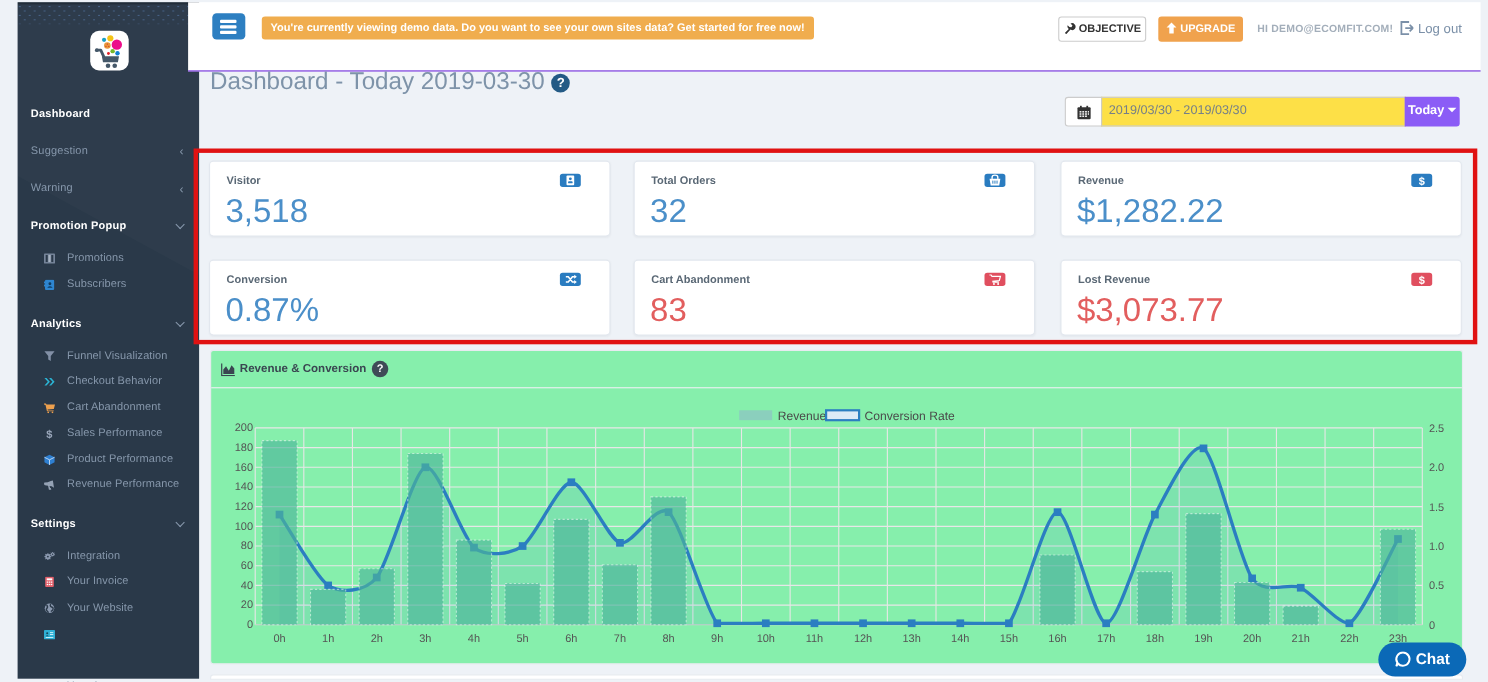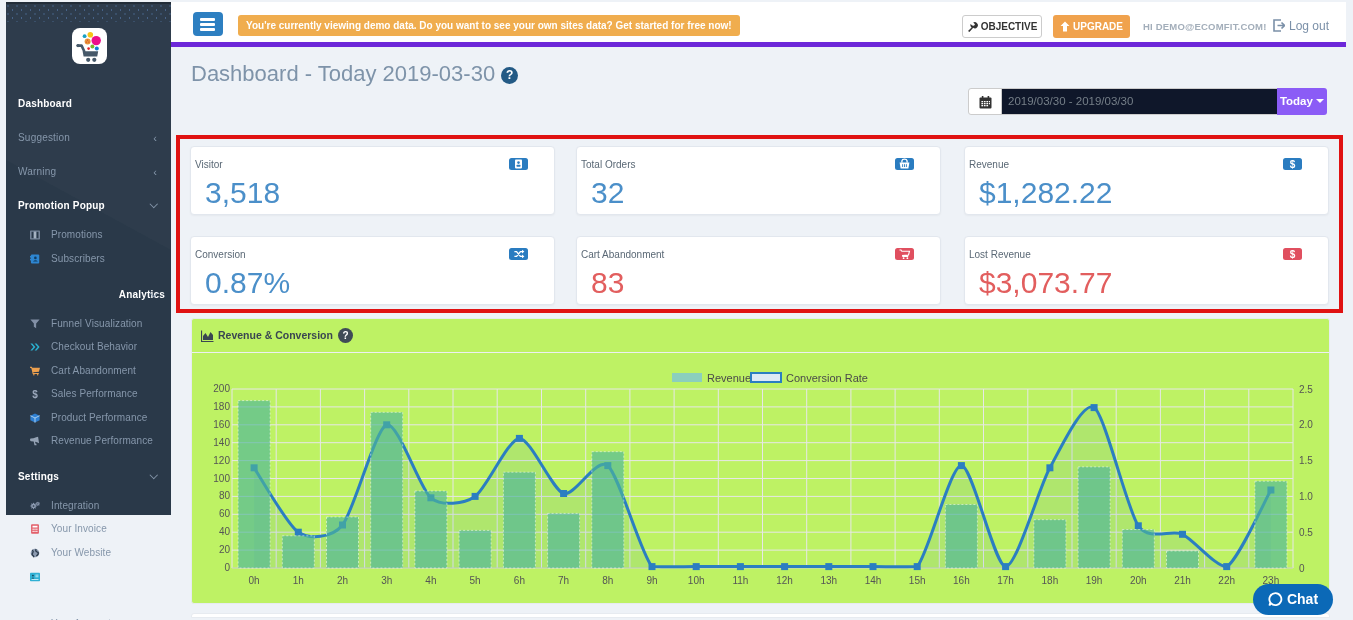--- a/index.html
+++ b/index.html
@@ -1,65 +1,65 @@
 <!DOCTYPE html>
 <html><head>
 <meta charset="utf-8">
 <style>
 * { margin:0; padding:0; box-sizing:border-box; }
 html,body { width:1353px; height:620px; overflow:hidden; background:#eef2f7; font-family:"Liberation Sans", sans-serif; }
 #page { position:relative; width:1353px; height:620px; }
 
 
-#sidebar { position:absolute; left:6px; top:2px; width:165px; height:513px; background:#2a3949; }
+#sidebar { position:absolute; left:16px; top:2px; width:165px; height:615px; background:#2a3949; }
 #sidebar .dots { position:absolute; left:0; top:2px; width:100%; height:18px;
   background-image: radial-gradient(circle, rgba(95,135,195,0.5) 0.7px, transparent 1px),
                     radial-gradient(circle, rgba(95,135,195,0.5) 0.7px, transparent 1px);
   background-size: 9px 8px, 9px 8px; background-position: 2px 2px, 6.5px 6px; }
 #logo { position:absolute; left:66px; top:26px; width:35px; height:36px; background:#fff; border-radius:8px; }
 .mhead { position:absolute; left:12px; font-size:10px; font-weight:bold; color:#fff; width:147px; letter-spacing:0.2px; }
 .mhead.dim { color:#8697ab; font-weight:normal; }
 .mhead .chev { position:absolute; right:8px; top:0; font-weight:normal; font-size:11px; color:#8697ab; }
 .mhead .chev.dn { right:8px; top:1px; width:6px; height:6px; }
 .mhead .chev.dn::after { content:""; position:absolute; left:0; top:0; width:4.5px; height:4.5px; border-right:1.5px solid #8697ab; border-bottom:1.5px solid #8697ab; transform:rotate(45deg); }
 .msub { position:absolute; left:45px; font-size:10px; color:#8697ab; white-space:nowrap; letter-spacing:0.1px; }
 .micon { position:absolute; left:24px; width:10px; height:10px; }
 
 
-#topbar { position:absolute; left:171px; top:2px; width:1175px; height:45px; background:#fff; border-bottom:5px solid #6d28d9; }
+#topbar { position:absolute; left:171px; top:2px; width:1175px; height:63px; background:#fff; border-bottom:1px solid #6d28d9; }
 #hamb { position:absolute; left:22px; top:10px; width:30px; height:24px; background:#2d7fc1; border-radius:4px; }
 #hamb div { position:absolute; left:7px; width:15px; height:2.5px; background:#fff; border-radius:1px; }
 #banner { position:absolute; left:67px; top:13px; height:21px; background:#f0ad4e; border-radius:3px; color:#fff; font-size:10px; font-weight:bold; line-height:21px; padding:0 8px; }
 #btn-objective { position:absolute; left:791px; top:13px; width:80px; height:23px; background:#fff; border:1px solid #ccc; border-radius:3px; font-size:10px; font-weight:bold; color:#333; text-align:center; line-height:21px; }
 #btn-upgrade { position:absolute; left:882px; top:13px; width:77px; height:23px; background:#f0a24d; border-radius:3px; font-size:10px; font-weight:bold; color:#fff; text-align:center; line-height:23px; }
 #hi-demo { position:absolute; left:972px; top:19px; font-size:9.5px; font-weight:bold; color:#a3aeba; letter-spacing:0.2px; }
 #logout { position:absolute; left:1101px; top:17px; font-size:12px; color:#7b90a8; }
 
 
 #heading { position:absolute; left:191px; top:61px; font-size:22px; color:#7e93a9; }
 #heading .q { display:inline-block; width:17px; height:17px; background:#235a85; border-radius:50%; color:#fff; font-size:12px; font-weight:bold; text-align:center; line-height:17px; vertical-align:2px; }
 
 
 #dategrp { position:absolute; left:968px; top:88px; width:359px; height:27px; }
 #dategrp .addon { position:absolute; left:0; top:0; width:34px; height:27px; background:#fff; border:1px solid #ccc; border-radius:3px 0 0 3px; text-align:center; line-height:27px; font-size:13px; color:#333; }
-#dategrp .inp { position:absolute; left:33px; top:0; width:277px; height:27px; background:#0f172a; border:1px solid #ccc; font-size:11.5px; color:#757f88; line-height:25px; padding-left:6px; }
+#dategrp .inp { position:absolute; left:33px; top:0; width:277px; height:27px; background:#fde047; border:1px solid #ccc; font-size:11.5px; color:#757f88; line-height:25px; padding-left:6px; }
 #dategrp .today { position:absolute; left:309px; top:0; width:50px; height:27px; background:#8b5cf6; border-radius:0 3px 3px 0; color:#fff; font-size:11.5px; font-weight:bold; text-align:center; line-height:27px; }
 
 
 #redbox { position:absolute; left:176px; top:135px; width:1167px; height:178px; border:4px solid #e01212; }
 .card { position:absolute; width:365px; height:69px; background:#fff; border:1px solid #e2e7ee; border-radius:4px; box-shadow:0 1px 2px rgba(0,0,0,0.04); }
-.card .lbl { position:absolute; left:4px; top:12px; font-size:10px; font-weight:normal; color:#5a6875; }
+.card .lbl { position:absolute; left:15px; top:12px; font-size:10px; font-weight:bold; color:#5a6875; }
 .card .val { position:absolute; left:14px; top:34px; font-size:30px; line-height:23px; font-weight:normal; color:#4b8fc9; }
 .card .val.red { color:#e25e5e; }
 .card .badge { position:absolute; right:26px; top:11px; width:19px; height:12px; border-radius:2.5px; background:#2a7cc0; }
 .card .badge.red { background:#e04f5f; }
 .badge svg { position:absolute; left:0; top:0; }
 
 
-#chartpanel { position:absolute; left:191px; top:318px; width:1139px; height:286px; background:#bef264; border:1px solid #e7ebf0; border-radius:3px; }
+#chartpanel { position:absolute; left:191px; top:318px; width:1139px; height:286px; background:#86efac; border:1px solid #e7ebf0; border-radius:3px; }
 #chartpanel .hdr { position:absolute; left:0; top:0; width:100%; height:34px; border-bottom:1px solid #edf0f3; }
 #chartpanel .hdr .t { position:absolute; left:26px; top:10px; font-size:10.5px; font-weight:bold; color:#3a4651; }
 #chartpanel .hdr .q { position:absolute; left:146px; top:9px; width:15px; height:15px; background:#3f4b57; border-radius:50%; color:#fff; font-size:10px; font-weight:bold; text-align:center; line-height:15px; }
 #bottompanel { position:absolute; left:191px; top:613px; width:1139px; height:5px; background:#fff; border:1px solid #e7ebf0; border-radius:3px 3px 0 0; }
 
 
 #chat { position:absolute; left:1253px; top:584px; width:80px; height:31px; background:#0b69b7; border-radius:16px; color:#fff; font-size:14px; font-weight:bold; line-height:31px; text-align:center; }
 </style>
 </head>
 <body>
@@ -101,21 +101,21 @@
       </svg>
     <div class="msub" style="top:227px;">Promotions</div>
     <svg class="micon" style="top:252px;" viewBox="0 0 13 12">
         <rect x="1.2" y="0" width="10.8" height="12" rx="1.3" fill="#2e86d1"></rect>
         <rect x="0" y="2" width="1.6" height="2.2" fill="#2e86d1"></rect>
         <rect x="0" y="5.6" width="1.6" height="2.2" fill="#2e86d1"></rect>
         <circle cx="7" cy="4.6" r="1.7" fill="#0f3c63"></circle>
         <path d="M3.8 9.3 q3.2 -3.4 6.4 0 z" fill="#0f3c63"></path>
       </svg>
     <div class="msub" style="top:251px;">Subscribers</div>
-    <div class="mhead" style="top:287px;text-align:right;">Analytics<span class="chev dn"></span></div>
+    <div class="mhead" style="top:287px;">Analytics<span class="chev dn"></span></div>
     <svg class="micon" style="top:317px;" viewBox="0 0 13 12">
         <path d="M0.5 0 L12.5 0 L8 5.5 L8 11.5 L5 9.7 L5 5.5 Z" fill="#8290a6"></path>
       </svg>
     <div class="msub" style="top:316px;">Funnel Visualization</div>
     <svg class="micon" style="top:340px;" viewBox="0 0 13 12">
         <path d="M0.5 1.5 L3 1.5 L7 6 L3 10.5 L0.5 10.5 L4.5 6 Z" fill="#2bb3d3"></path>
         <path d="M6 1.5 L8.5 1.5 L12.5 6 L8.5 10.5 L6 10.5 L10 6 Z" fill="#2bb3d3"></path>
       </svg>
     <div class="msub" style="top:339px;">Checkout Behavior</div>
     <svg class="micon" style="top:364px;" viewBox="0 0 13 12">

